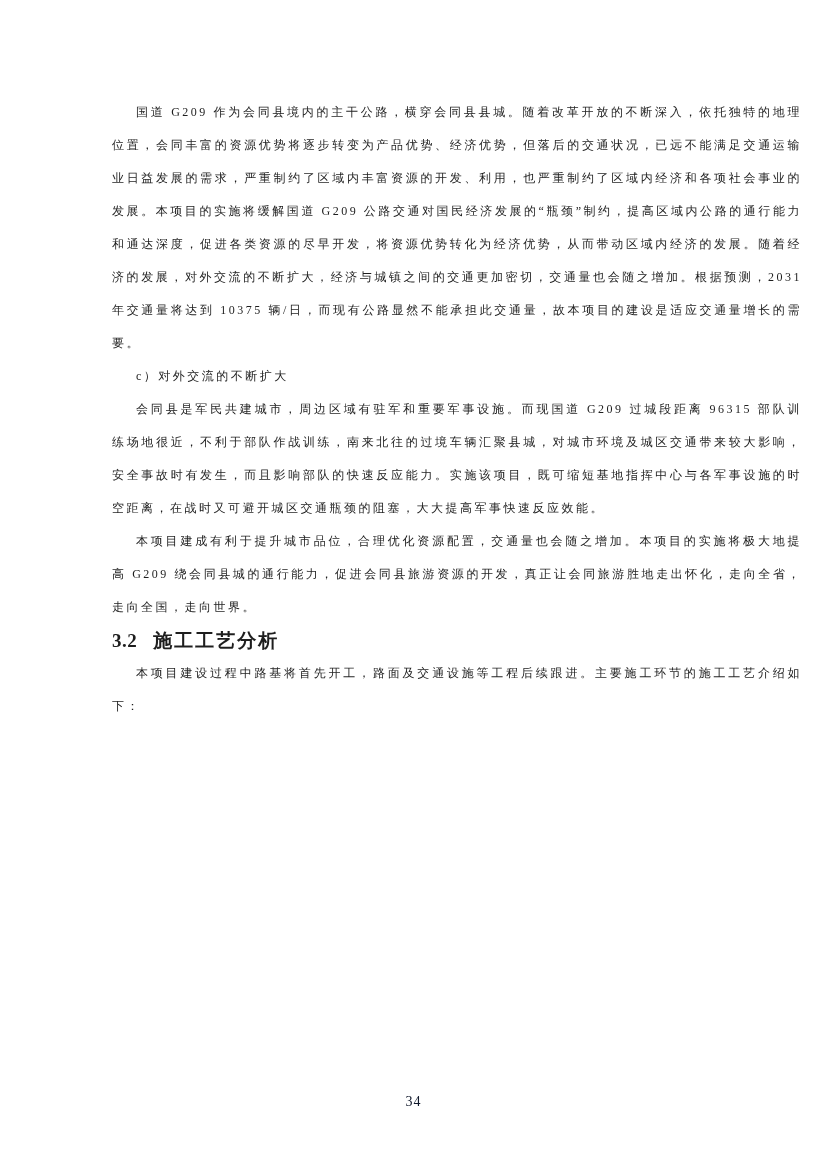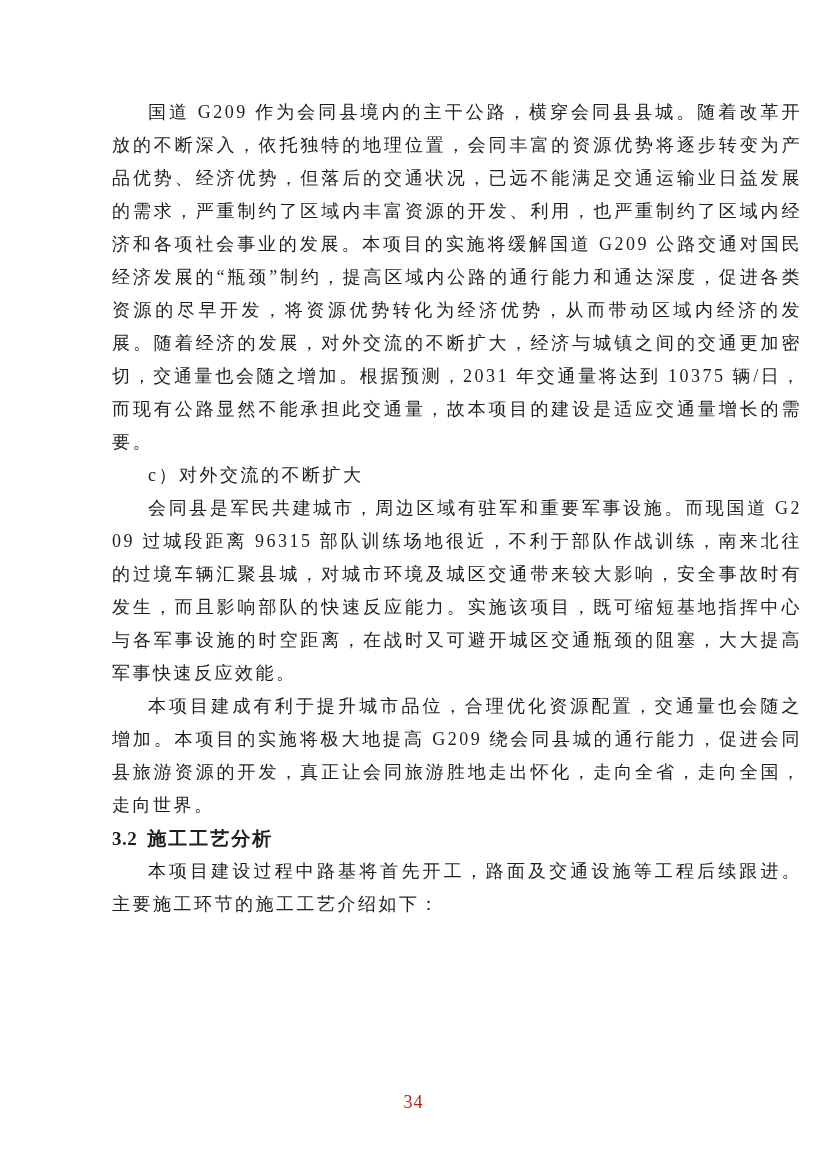--- a/index.html
+++ b/index.html
@@ -17,55 +17,55 @@
     overflow: hidden;
   }
   .content {
     position: absolute;
     left: 112px;
     top: 96px;
     width: 690px;
   }
   .para {
     margin: 0;
-    font-size: 18px;
+    font-size: 12px;
     line-height: 33px;
     letter-spacing: 2.5px;
     text-align: justify;
     text-justify: inter-ideograph;
     text-indent: 2em;
     word-break: break-all;
   }
   .heading {
     margin: 0;
     font-size: 19px;
     line-height: 33px;
     font-weight: 700;
     letter-spacing: 0.5px;
     text-indent: 0;
   }
   .sec-num {
     font-family: "Liberation Serif", "DejaVu Serif", serif;
-    margin-right: 10px;
+    margin-right: 16px;
   }
   .sec-title {
     font-family: "Liberation Sans", "DejaVu Sans", sans-serif;
     letter-spacing: 2px;
   }
   .footer {
     position: absolute;
     left: 0;
     top: 1092px;
     width: 827px;
     text-align: center;
   }
   .page-num {
-    font-size: 18px;
+    font-size: 14px;
     letter-spacing: 1px;
-    color: #b91c1c;
+    color: #0f172a;
   }
 </style>
 </head>
 <body>
 
 <div class="page">
   <main class="content">
     <p class="para">国道 G209 作为会同县境内的主干公路，横穿会同县县城。随着改革开放的不断深入，依托独特的地理位置，会同丰富的资源优势将逐步转变为产品优势、经济优势，但落后的交通状况，已远不能满足交通运输业日益发展的需求，严重制约了区域内丰富资源的开发、利用，也严重制约了区域内经济和各项社会事业的发展。本项目的实施将缓解国道 G209 公路交通对国民经济发展的“瓶颈”制约，提高区域内公路的通行能力和通达深度，促进各类资源的尽早开发，将资源优势转化为经济优势，从而带动区域内经济的发展。随着经济的发展，对外交流的不断扩大，经济与城镇之间的交通更加密切，交通量也会随之增加。根据预测，2031 年交通量将达到 10375 辆/日，而现有公路显然不能承担此交通量，故本项目的建设是适应交通量增长的需要。</p>
     <p class="para">c）对外交流的不断扩大</p>
     <p class="para">会同县是军民共建城市，周边区域有驻军和重要军事设施。而现国道 G209 过城段距离 96315 部队训练场地很近，不利于部队作战训练，南来北往的过境车辆汇聚县城，对城市环境及城区交通带来较大影响，安全事故时有发生，而且影响部队的快速反应能力。实施该项目，既可缩短基地指挥中心与各军事设施的时空距离，在战时又可避开城区交通瓶颈的阻塞，大大提高军事快速反应效能。</p>

